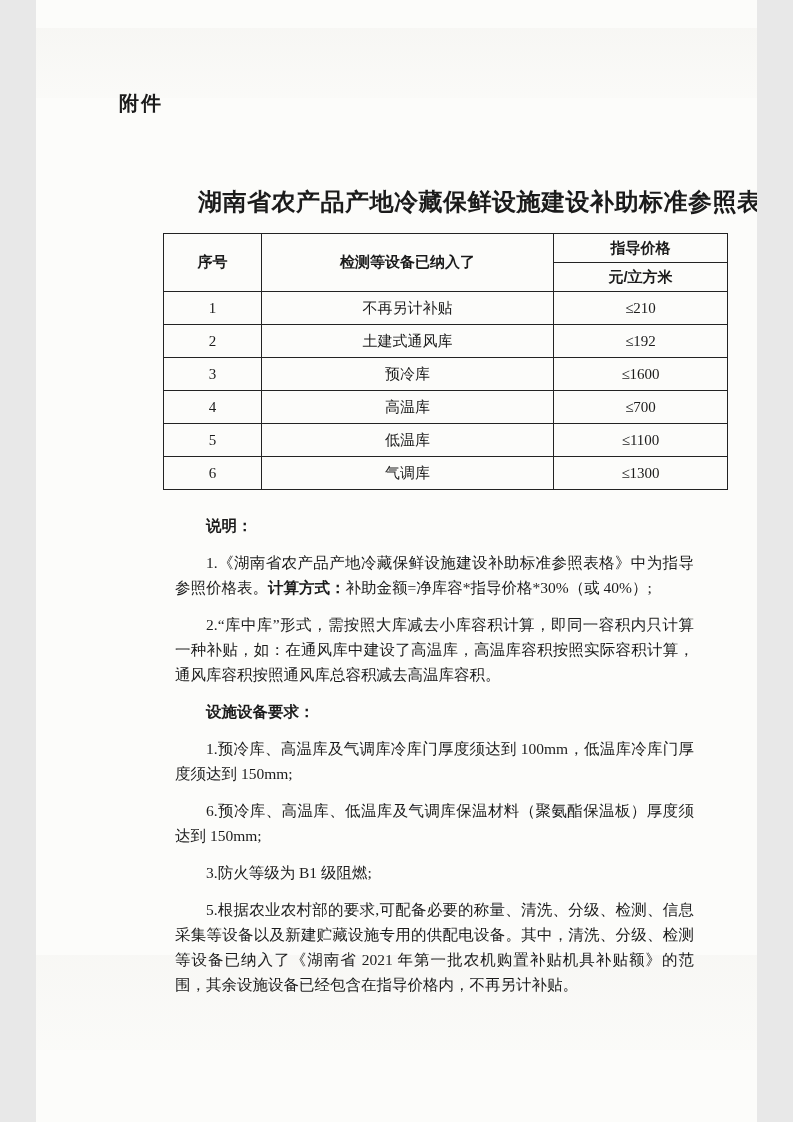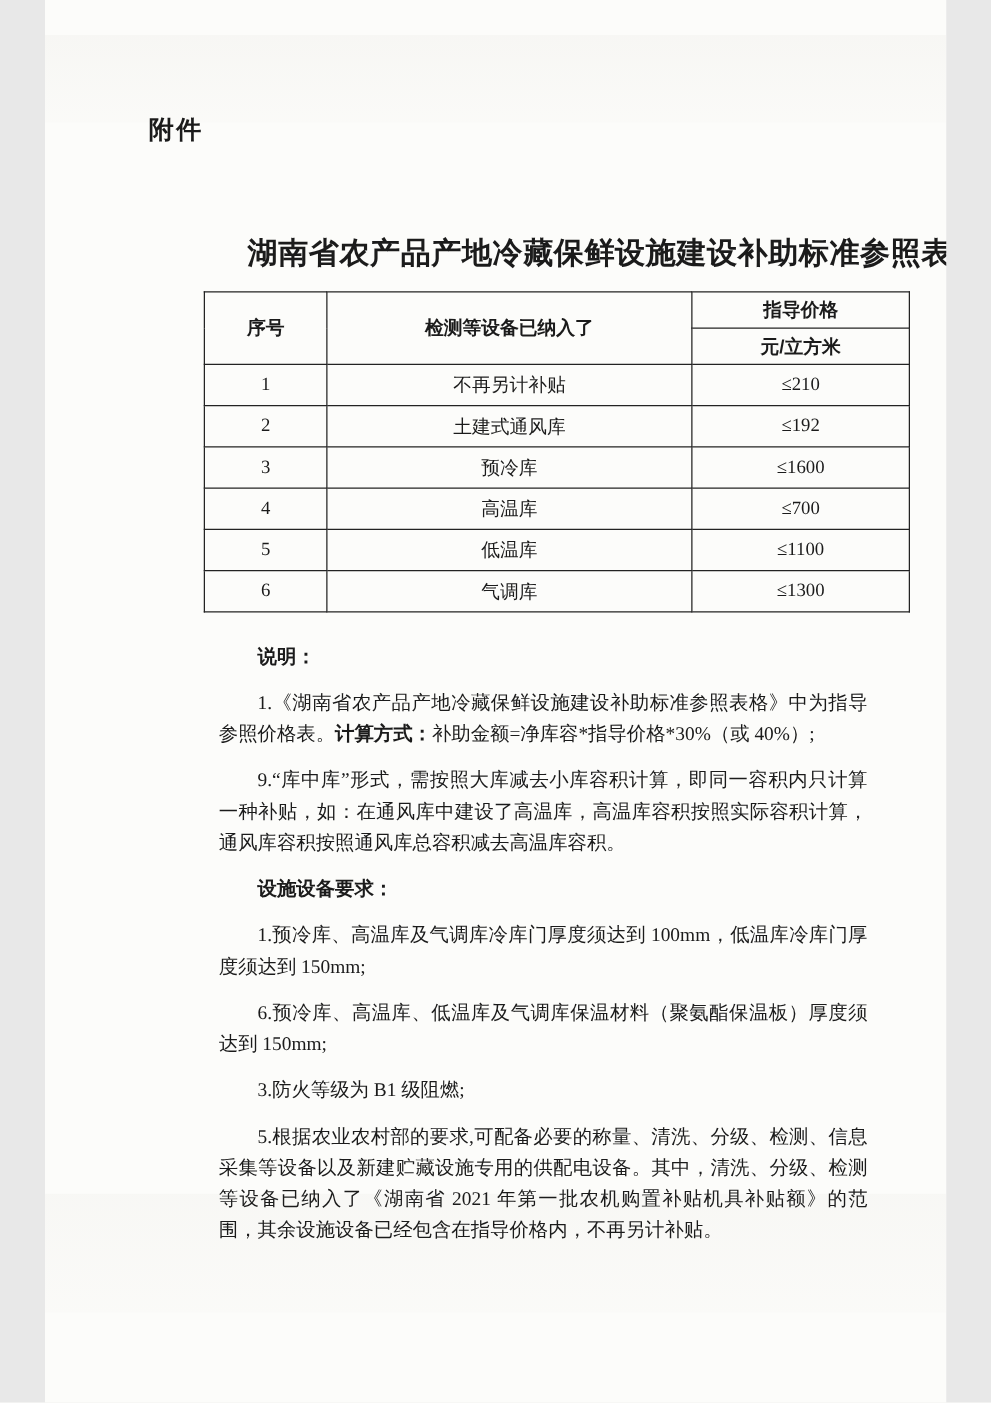--- a/index.html
+++ b/index.html
@@ -116,21 +116,21 @@
         <td>6</td>
         <td>气调库</td>
         <td>≤1300</td>
       </tr>
     </tbody>
   </table>
 
   <div class="notes">
     <p><span class="bold">说明：</span></p>
     <p><span>1.《湖南省农产品产地冷藏保鲜设施建设补助标准参照表格》中为指导参照价格表。</span><span class="bold">计算方式：</span><span>补助金额=净库容*指导价格*30%（或 40%）;</span></p>
-    <p>9.“库中库”形式，需按照大库减去小库容积计算，即同一容积内只计算一种补贴，如：在通风库中建设了高温库，高温库容积按照实际容积计算，通风库容积按照通风库总容积减去高温库容积。</p>
+    <p>2.“库中库”形式，需按照大库减去小库容积计算，即同一容积内只计算一种补贴，如：在通风库中建设了高温库，高温库容积按照实际容积计算，通风库容积按照通风库总容积减去高温库容积。</p>
     <p><span class="bold">设施设备要求：</span></p>
     <p>1.预冷库、高温库及气调库冷库门厚度须达到 100mm，低温库冷库门厚度须达到 150mm;</p>
     <p>6.预冷库、高温库、低温库及气调库保温材料（聚氨酯保温板）厚度须达到 150mm;</p>
     <p>3.防火等级为 B1 级阻燃;</p>
     <p>5.根据农业农村部的要求,可配备必要的称量、清洗、分级、检测、信息采集等设备以及新建贮藏设施专用的供配电设备。其中，清洗、分级、检测等设备已纳入了《湖南省 2021 年第一批农机购置补贴机具补贴额》的范围，其余设施设备已经包含在指导价格内，不再另计补贴。</p>
   </div>
 
 </div>
 
 </body></html>

